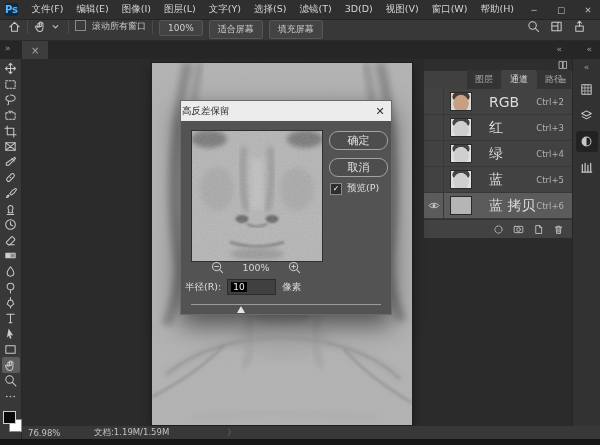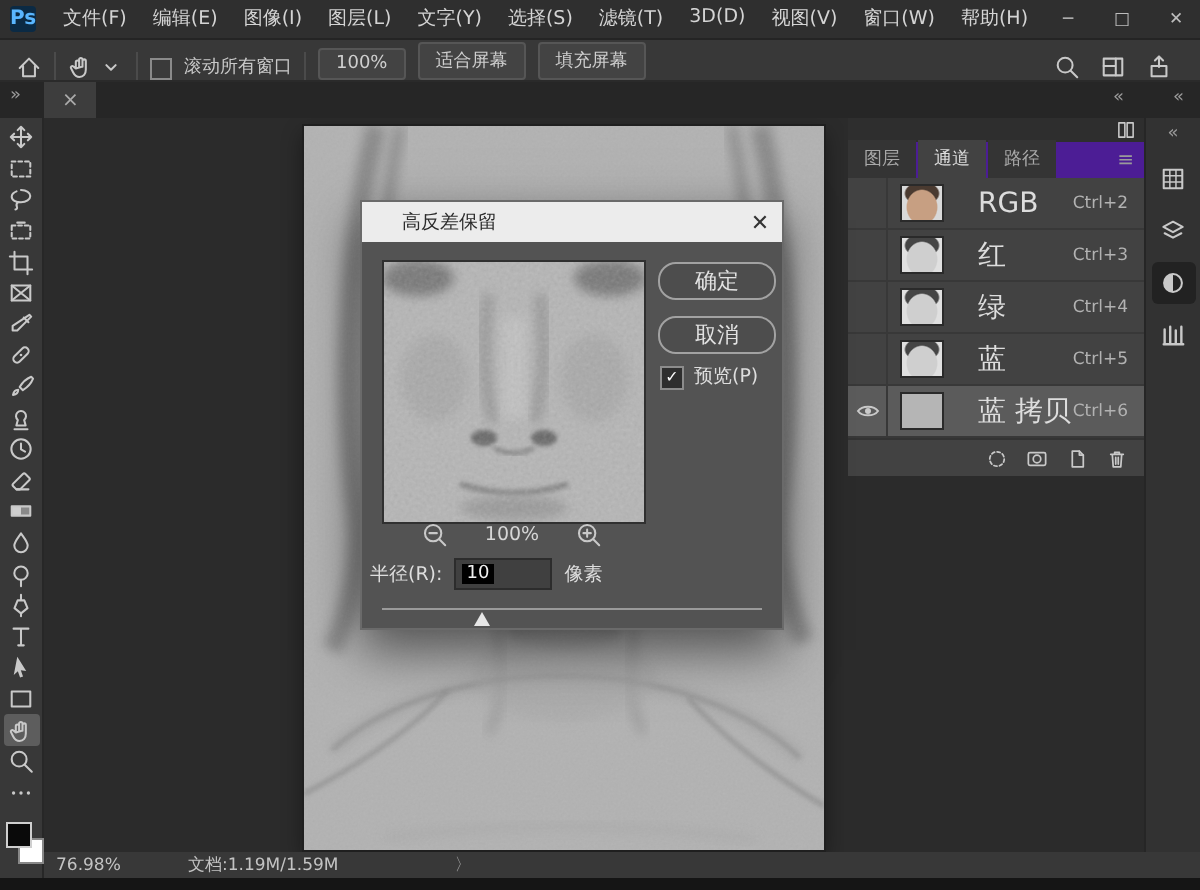--- a/index.html
+++ b/index.html
@@ -10,21 +10,21 @@
   
   .menubar{position:absolute;top:0;left:0;width:600px;height:19px;background:#2f2f2f;
            display:flex;align-items:center;font-size:9.5px;color:#d4d4d4;z-index:40;}
   .ps-icon{width:13px;height:13px;margin:0 7px 0 5px;background:#0b2a44;color:#59b6ff;
            font-size:10px;font-weight:bold;display:flex;align-items:center;justify-content:center;border-radius:2px;}
   .menu-item{padding:0 6.5px;white-space:nowrap;}
   .win-controls{margin-left:auto;display:flex;height:19px;align-items:center;}
   .win-btn{width:27px;text-align:center;font-size:8.5px;color:#bdbdbd;}
   
   .optionsbar{position:absolute;top:19px;left:0;width:600px;height:22px;background:#383838;
-              border-top:1px solid #242424;border-bottom:1px solid #2a2a2a;display:flex;align-items:flex-end;
+              border-top:1px solid #242424;border-bottom:1px solid #2a2a2a;display:flex;align-items:flex-start;
               font-size:9px;gap:6px;padding-left:8px;box-sizing:border-box;z-index:39;}
   .opt-sep{width:1px;height:14px;background:#4b4b4b;}
   .opt-btn{background:#434343;border:1px solid #565656;border-radius:2px;padding:2px 8px;
            font-size:9px;color:#cfcfcf;white-space:nowrap;}
   .checkbox{width:9px;height:9px;border:1px solid #8a8a8a;background:#3a3a3a;}
   .opt-label{white-space:nowrap;color:#c9c9c9;}
   .opt-right{margin-left:auto;display:flex;gap:10px;padding-right:14px;}
   
   .tabbar{position:absolute;top:41px;left:0;width:600px;height:18px;background:#262626;z-index:38;}
   .toolbar-collapse{position:absolute;left:5px;top:2px;font-size:9px;color:#9a9a9a;}
@@ -43,21 +43,21 @@
   .swatch-bg{position:absolute;left:6px;top:8px;width:11px;height:11px;background:#fff;border:1px solid #888;}
   .swatch-fg{position:absolute;left:0;top:0;width:11px;height:11px;background:#0a0a0a;border:1px solid #cfcfcf;}
   
   .canvas{position:absolute;left:22px;top:59px;width:400px;height:367px;background:#2b2b2b;z-index:1;}
   .canvas-image{position:absolute;left:130px;top:4px;width:260px;height:362px;
                 box-shadow:0 0 0 1px #1f1f1f,0 4px 10px rgba(0,0,0,.45);}
   
   .dialog{position:absolute;left:180px;top:100px;width:210px;height:213px;background:#535353;
           border:1px solid #6a6a6a;box-shadow:0 10px 24px rgba(0,0,0,.55);z-index:50;font-size:9.5px;}
   .dlg-title{height:20px;background:#ececec;color:#2b2b2b;display:flex;align-items:center;
-             padding-left:20px;font-size:9.5px;}
+             padding-left:1px;font-size:9.5px;}
   .dlg-close{margin-left:auto;width:22px;text-align:center;color:#333;font-size:11px;}
   .dlg-preview{position:absolute;left:10px;top:29px;width:130px;height:130px;border:1px solid #303030;background:#b5b5b5;}
   .dlg-btn{position:absolute;left:148px;width:57px;height:17px;border:1px solid #a2a2a2;border-radius:9px;
            background:#4d4d4d;color:#e2e2e2;font-size:11px;display:flex;align-items:center;justify-content:center;}
   .dlg-check-row{position:absolute;left:149px;top:81px;display:flex;align-items:center;gap:5px;color:#dedede;}
   .dlg-check{width:10px;height:10px;background:#2e2e2e;border:1px solid #8c8c8c;color:#fff;
              font-size:8px;line-height:10px;text-align:center;}
   .dlg-zoomrow{position:absolute;left:10px;top:160px;width:130px;display:flex;align-items:center;
                justify-content:center;gap:18px;color:#d6d6d6;}
   .dlg-radius{position:absolute;left:4px;top:178px;display:flex;align-items:center;gap:6px;color:#dedede;}
@@ -70,21 +70,21 @@
   
   .panels{position:absolute;left:422px;top:59px;width:178px;height:367px;background:#2b2b2b;z-index:20;}
   .dock{position:absolute;right:0;top:0;width:28px;height:367px;background:#323232;border-left:1px solid #262626;
         display:flex;flex-direction:column;align-items:center;padding-top:3px;box-sizing:border-box;gap:5px;}
   .dock-collapse{font-size:9px;color:#9a9a9a;height:12px;}
   .dock-btn{width:22px;height:21px;display:flex;align-items:center;justify-content:center;border-radius:3px;}
   .dock-btn.active{background:#222;}
   .channels{position:absolute;left:2px;top:0;width:148px;}
   .ch-header{height:12px;background:#2e2e2e;position:relative;}
   .ch-header .ic{position:absolute;right:4px;top:1px;width:10px;height:10px;}
-  .ch-tabs{height:18px;background:#4c1d95;display:flex;align-items:flex-end;font-size:9px;position:relative;}
+  .ch-tabs{height:18px;background:#404040;display:flex;align-items:flex-end;font-size:9px;position:relative;justify-content:flex-end;}
   .ch-tab{padding:3px 8px 3px;color:#a8a8a8;background:#343434;margin-right:1px;}
   .ch-tab.active{background:#424242;color:#ddd;}
   .ch-menu{position:absolute;right:5px;top:4px;color:#9a9a9a;font-size:10px;}
   .ch-body{background:#424242;}
   .ch-row{height:25px;display:flex;align-items:center;border-bottom:1px solid #383838;position:relative;}
   .ch-row.selected{background:#5b5b5b;}
   .eye-cell{width:19px;height:25px;display:flex;align-items:center;justify-content:center;border-right:1px solid #383838;}
   .ch-thumb{width:20px;height:17px;border:1px solid #2a2a2a;margin-left:6px;flex:0 0 auto;}
   .t-rgb{background:radial-gradient(8px 9px at 50% 62%,#c79f82 92%,transparent),
                     radial-gradient(9px 6px at 50% 22%,#4a3a30 90%,transparent),#d9d9d9;}

